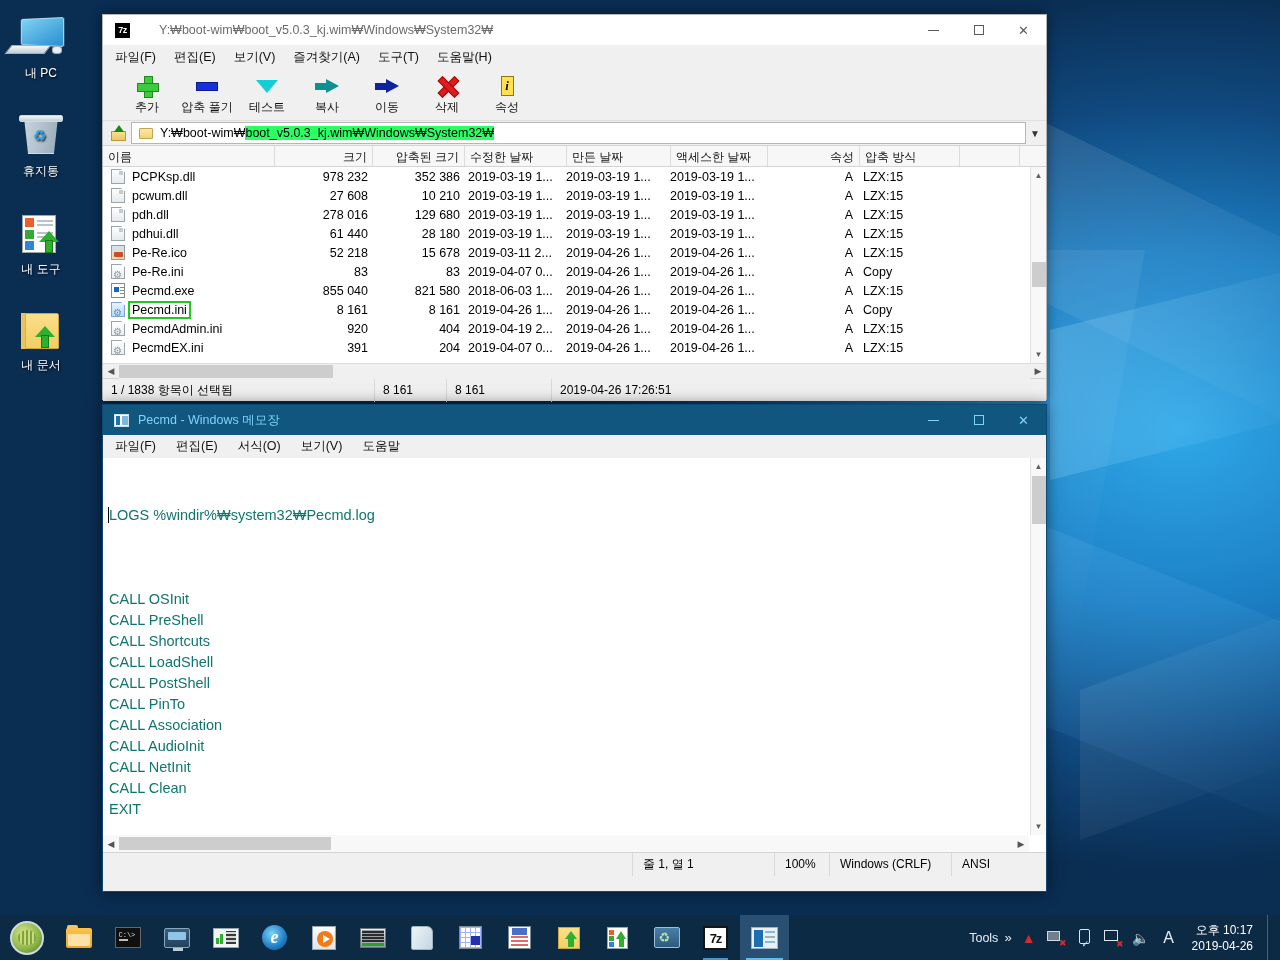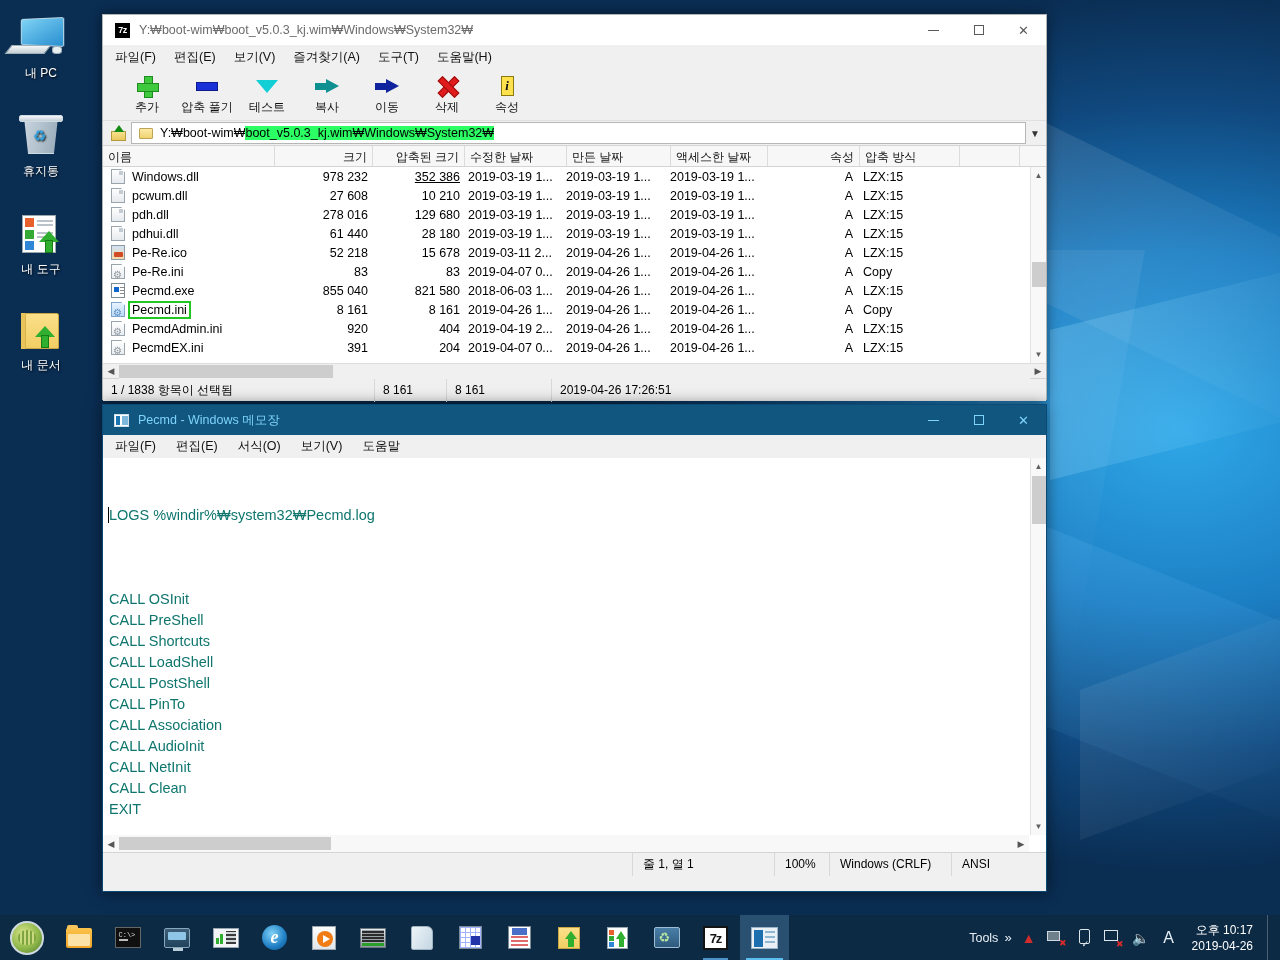--- a/index.html
+++ b/index.html
@@ -79,21 +79,21 @@
   .win-tb { height:30px; display:flex; align-items:center; }
   .win-ctrls { margin-left:auto; display:flex; height:30px; }
   .win-ctrls div { width:45px; height:30px; display:flex; align-items:center; justify-content:center; font-size:13px; }
   .min-g { width:11px; height:1px; background:currentColor; }
   .max-g { width:10px; height:10px; border:1px solid currentColor; }
 
   
   #sevenzip { left:102px; top:14px; width:945px; height:386px;
     border:1px solid #b4b4b4; box-shadow:0 0 12px rgba(0,0,0,.45); }
   #sz-titlebar { background:#ffffff; color:#5a5a5a; padding-left:12px; gap:9px; }
-  #sz-titlebar .tt { font-size:12.5px; color:#6b6b6b; }
+  #sz-titlebar .tt { font-size:12.5px; color:#6b6b6b;margin-left:20px; }
   .sz7-icon { width:15px; height:15px; background:#000; color:#fff; font-size:9px; font-weight:bold;
               display:flex; align-items:center; justify-content:center; letter-spacing:-.5px; }
   #sz-menu { height:24px; display:flex; align-items:center; padding-left:12px;
              gap:18px; font-size:12.5px; color:#111; background:#f0f0f0; }
   #sz-menu span { cursor:default; }
   #sz-toolbar { height:52px; background:#f0f0f0; display:flex; padding-left:14px;
                 border-bottom:1px solid #dfdfdf; }
   .tbtn { width:60px; display:flex; flex-direction:column; align-items:center; justify-content:flex-start;
           padding-top:4px; font-size:12px; color:#111; }
   .tbtn .ic { height:26px; display:flex; align-items:center; justify-content:center; }
@@ -380,24 +380,24 @@
     <div class="hcell" style="width:92px;text-align:right;">속성</div>
     <div class="hcell" style="width:100px;">압축 방식</div>
     <div class="hcell" style="width:60px;"></div>
   </div>
 
   <div id="sz-list">
     <div id="rows-host">
         <div class="frow">
           <div class="c-name" style="width: 172px;">
             <span class="fic dll"></span>
-            <span class="nm">Windows.dll</span>
+            <span class="nm">PCPKsp.dll</span>
           </div>
           <div class="c-size" style="width: 93px; text-align: right;">978 232</div>
-          <div class="c-size" style="width: 92px; text-align: right; text-decoration: underline;">352 386</div>
+          <div class="c-size" style="width: 92px; text-align: right;">352 386</div>
           <div class="" style="width: 102px; padding-left: 8px;">2019-03-19 1...</div>
           <div class="" style="width: 104px; padding-left: 4px;">2019-03-19 1...</div>
           <div class="" style="width: 97px; padding-left: 4px;">2019-03-19 1...</div>
           <div class="c-size" style="width: 90px; text-align: right;">A</div>
           <div class="" style="width: 100px; padding-left: 10px;">LZX:15</div>
         </div>
         <div class="frow">
           <div class="c-name" style="width: 172px;">
             <span class="fic dll"></span>
             <span class="nm">pcwum.dll</span>

